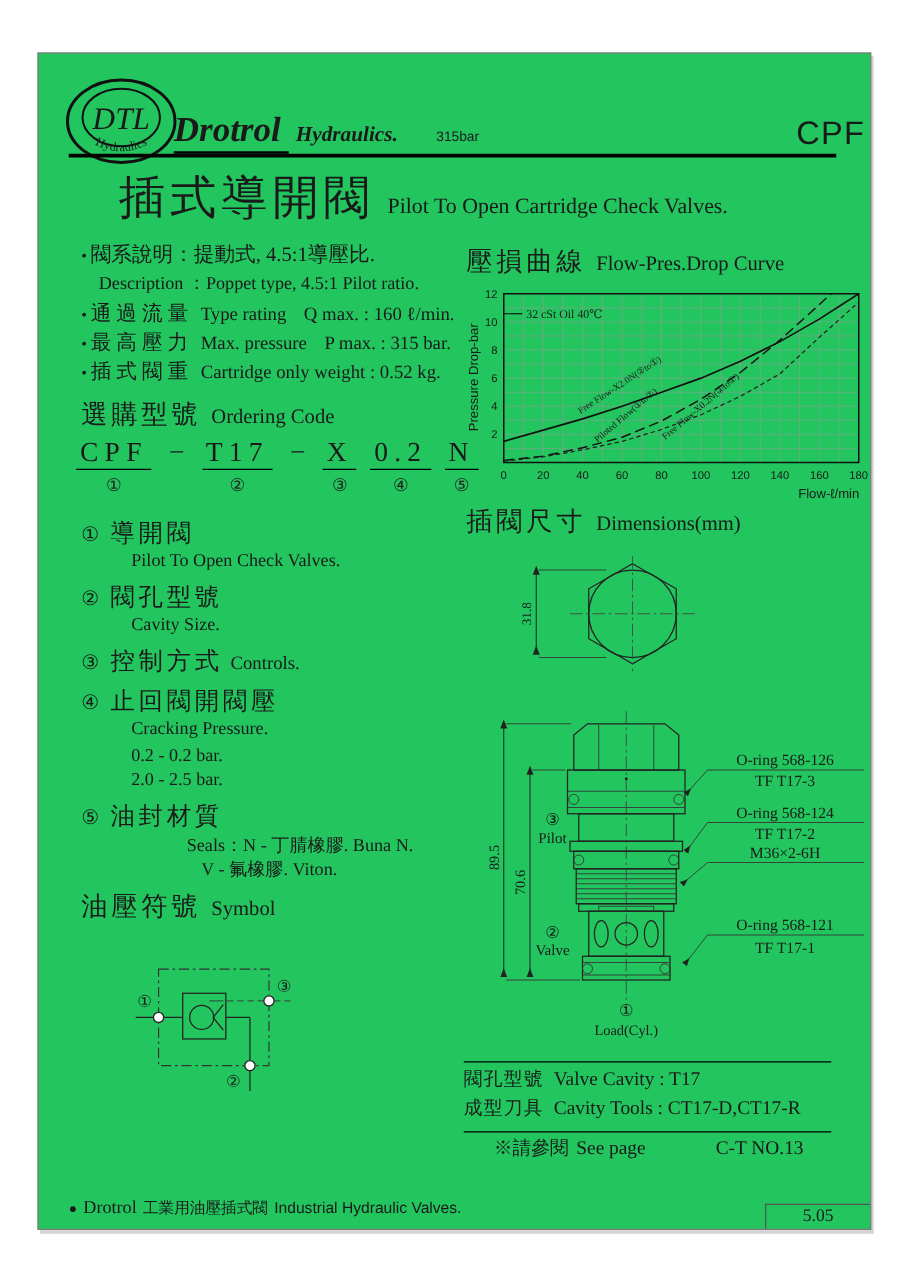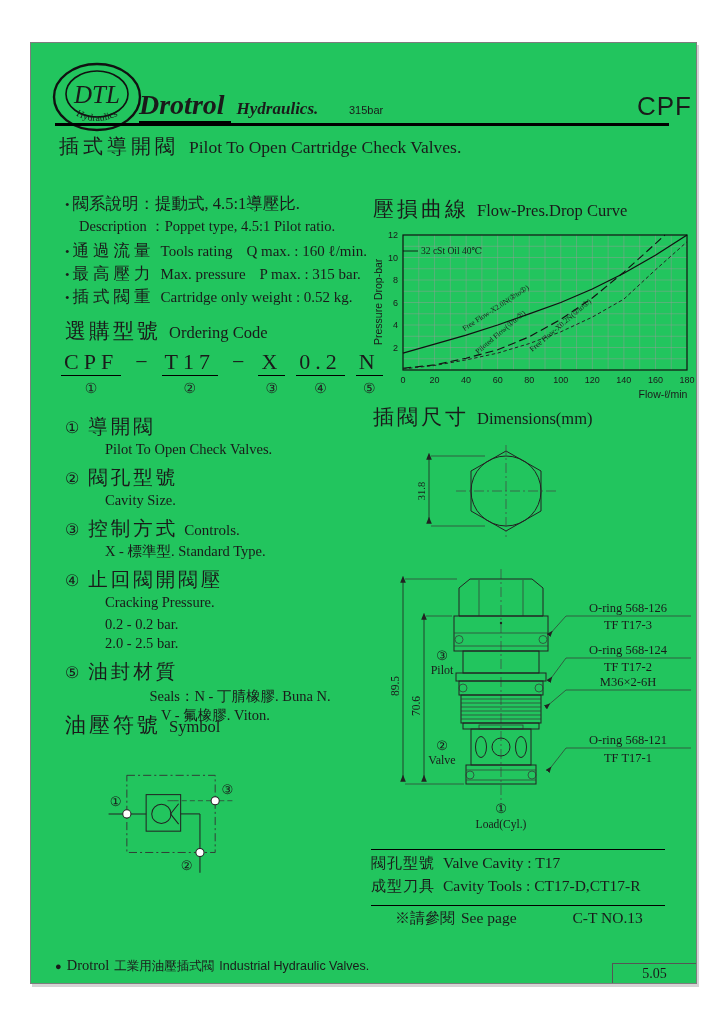--- a/index.html
+++ b/index.html
@@ -15,21 +15,21 @@
   
   .brand-row{left:108px;top:46px;white-space:nowrap;}
   .brand-main{font-size:28px;font-weight:bold;font-style:italic;border-bottom:2.5px solid #000;padding:0 6px 1px 0;}
   .brand-suffix{font-size:17px;font-weight:bold;margin-left:6px;font-style:italic;}
   .rating{left:318px;top:61px;font-size:11px;}
   .series-code{left:606px;top:48px;font-size:26px;letter-spacing:1px;}
   .hr-thick{left:24px;top:80px;width:614px;height:3px;background:#000;}
 
   
   .page-title{left:28px;top:90px;white-space:nowrap;}
-  .page-title .t-zh{font-size:20px;letter-spacing:4px;}
+  .page-title .t-zh{font-size:37px;letter-spacing:4px;margin-left:36px;}
   .page-title .t-en{font-size:17.5px;margin-left:10px;}
 
   
   .specs{left:34px;top:150px;width:310px;font-size:16px;}
   .spec-row{white-space:nowrap;display:flex;align-items:baseline;}
   .bullet{font-size:13px;margin-right:3px;}
   .spec-zh4{font-size:16.5px;letter-spacing:4px;}
   .spec-en{font-size:15px;margin-left:6px;}
   .spec-val{font-size:15px;margin-left:14px;}
   .spec-sub{margin:1px 0 4px 14px;font-size:14.5px;}
@@ -129,21 +129,21 @@
 
   <div class="abs specs">
     <div class="spec-row">
       <span class="bullet">•</span>
       <span class="zh" style="font-size:16.5px;">閥系說明：提動式, 4.5:1導壓比.</span>
     </div>
     <div class="spec-sub en">Description ：Poppet type, 4.5:1 Pilot ratio.</div>
     <div class="spec-row">
       <span class="bullet">•</span>
       <span class="spec-zh4 zh">通過流量</span>
-      <span class="spec-en en">Tools rating</span>
+      <span class="spec-en en">Type rating</span>
       <span class="spec-val en">Q max. : 160 ℓ/min.</span>
     </div>
     <div class="spec-row">
       <span class="bullet">•</span>
       <span class="spec-zh4 zh">最高壓力</span>
       <span class="spec-en en">Max. pressure</span>
       <span class="spec-val en">P max. : 315 bar.</span>
     </div>
     <div class="spec-row">
       <span class="bullet">•</span>
@@ -198,21 +198,20 @@
         <span class="item-zh zh">閥孔型號</span>
       </div>
       <div class="item-line en">Cavity Size.</div>
     </div>
     <div class="item">
       <div class="item-head">
         <span class="item-num">③</span>
         <span class="item-zh zh">控制方式</span>
         <span class="item-suffix en">Controls.</span>
       </div>
-      <div class="item-line en">X - 標準型. Standard Type.</div>
     </div>
     <div class="item">
       <div class="item-head">
         <span class="item-num">④</span>
         <span class="item-zh zh">止回閥開閥壓</span>
       </div>
       <div class="item-line en">Cracking Pressure.</div>
       <div class="item-line en" style="margin-top:3px;">0.2 - 0.2 bar.</div>
       <div class="item-line en">2.0 - 2.5 bar.</div>
     </div>

